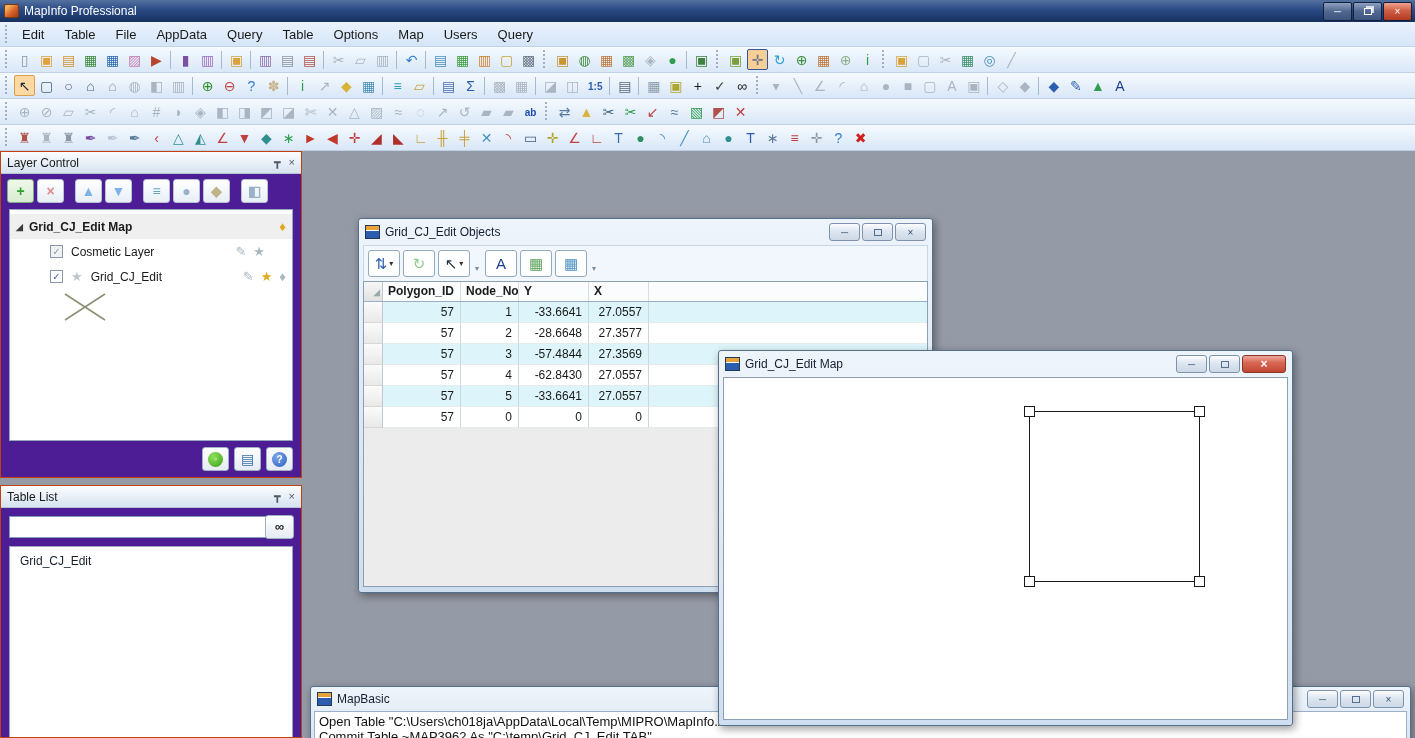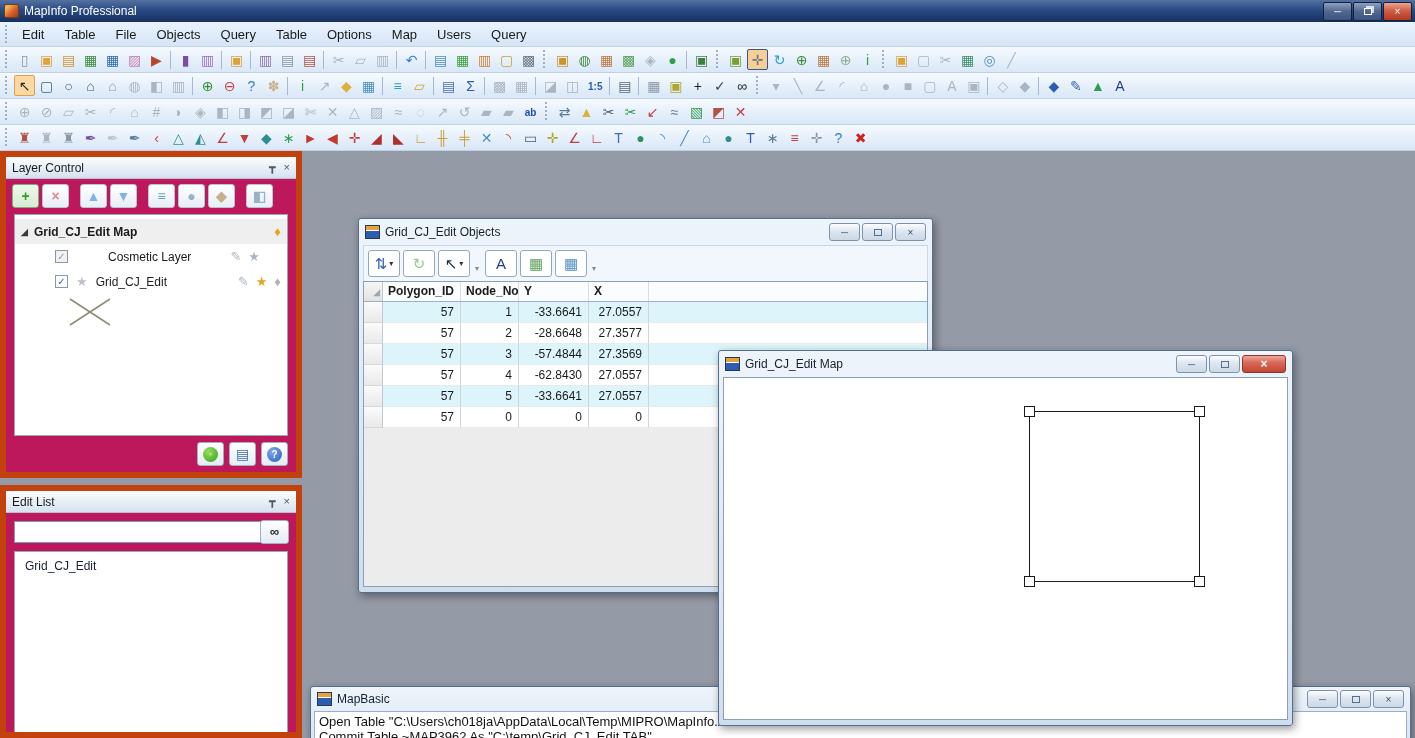--- a/index.html
+++ b/index.html
@@ -37,21 +37,21 @@
   .ticon.wide{width:auto;min-width:21px;padding:0 3px;font-size:10px;font-weight:bold}
   .ticon.dis{color:#a9b5c2 !important}
   .ticon.hl{background:#fcd9a2;border-color:#dd9e4e}
   .ticon.hl2{background:#f6cf96;border-color:#35569a}
   .tsep{width:1px;height:18px;background:#a5bad2;margin:0 3px;flex:0 0 auto}
   .grip{width:5px;height:20px;margin:0 3px 0 4px;flex:0 0 auto;
     background:repeating-linear-gradient(#9fb0c5 0 2px,transparent 2px 4px);
     background-size:2px 100%;background-repeat:no-repeat}
 
   
-  .panel{position:absolute;background:#be185d;border:6px solid #c2410c}
+  .panel{position:absolute;background:#4c1d95;border:1px solid #c2410c}
   #layer-control{left:0;top:151px;width:302px;height:327px}
   #table-list{left:0;top:485px;width:302px;height:253px}
   .panel-header{height:22px;display:flex;align-items:center;padding:0 6px;
     background:linear-gradient(#fcfdfe,#d5e2f0);border-bottom:1px solid #b5c3d4;font-size:12px}
   .ph-btns{margin-left:auto;display:flex;gap:8px;color:#4a5a6a;font-size:11px}
   .ph-btn{cursor:default}
   .lc-toolbar{display:flex;align-items:center;padding:5px 6px 4px 6px}
   .lc-btn{width:27px;height:24px;border:1px solid #b7c4d3;border-radius:3px;margin-right:3px;
     background:linear-gradient(#ffffff,#e8eef5);text-align:center;line-height:22px;font-size:14px;font-weight:bold}
   .lc-btn.pressed{border-color:#7fae7f;background:linear-gradient(#eef8ea,#d8ecd2)}
@@ -149,21 +149,21 @@
       </span>
     <span class="cap-btn close">×</span>
   </span>
 </div>
 
 <div id="menubar">
   <span class="mgrip"></span>
 <span class="menu-item">Edit</span>
     <span class="menu-item">Table</span>
     <span class="menu-item">File</span>
-    <span class="menu-item">Objects</span>
+    <span class="menu-item">AppData</span>
     <span class="menu-item">Query</span>
     <span class="menu-item">Table</span>
     <span class="menu-item">Options</span>
     <span class="menu-item">Map</span>
     <span class="menu-item">Users</span>
     <span class="menu-item">Query</span>
   </div>
 
 <div id="tb1" class="tbar">
     <span class="grip"></span>
@@ -385,21 +385,21 @@
   <div class="lc-tree">
     <div class="tree-row head">
       <span class="tw">◢</span>
       <span>Grid_CJ_Edit Map</span>
       <span class="tree-icons">
           <span class="ti-gold">♦</span>
         </span>
     </div>
     <div class="tree-row" style="padding-left:40px">
       <span class="cbx grayed">✓</span>
-      <span style="margin-left:32px">Cosmetic Layer</span>
+      <span style="">Cosmetic Layer</span>
       <span class="tree-icons">
         <span class="ti-dis">✎</span>
         <span class="ti-dis">★</span>
         <span style="width:14px"></span>
       </span>
     </div>
     <div class="tree-row" style="padding-left:40px">
       <span class="cbx">✓</span>
       <span class="tree-star">★</span>
       <span>Grid_CJ_Edit</span>
@@ -422,21 +422,21 @@
         <span class="lst">▤</span>
       </span>
     <span class="round-btn">
         <span class="hlp">?</span>
       </span>
   </div>
 </div>
 
 <div id="table-list" class="panel">
   <div class="panel-header">
-    <span>Edit List</span>
+    <span>Table List</span>
     <span class="ph-btns">
       <span class="ph-btn">┳</span>
       <span class="ph-btn">×</span>
     </span>
   </div>
   <input class="tl-search" value="" style="">
   <span class="tl-find">∞</span>
   <div class="tl-list" id="tl-list">
       <div class="tl-item">Grid_CJ_Edit</div>
     </div>

